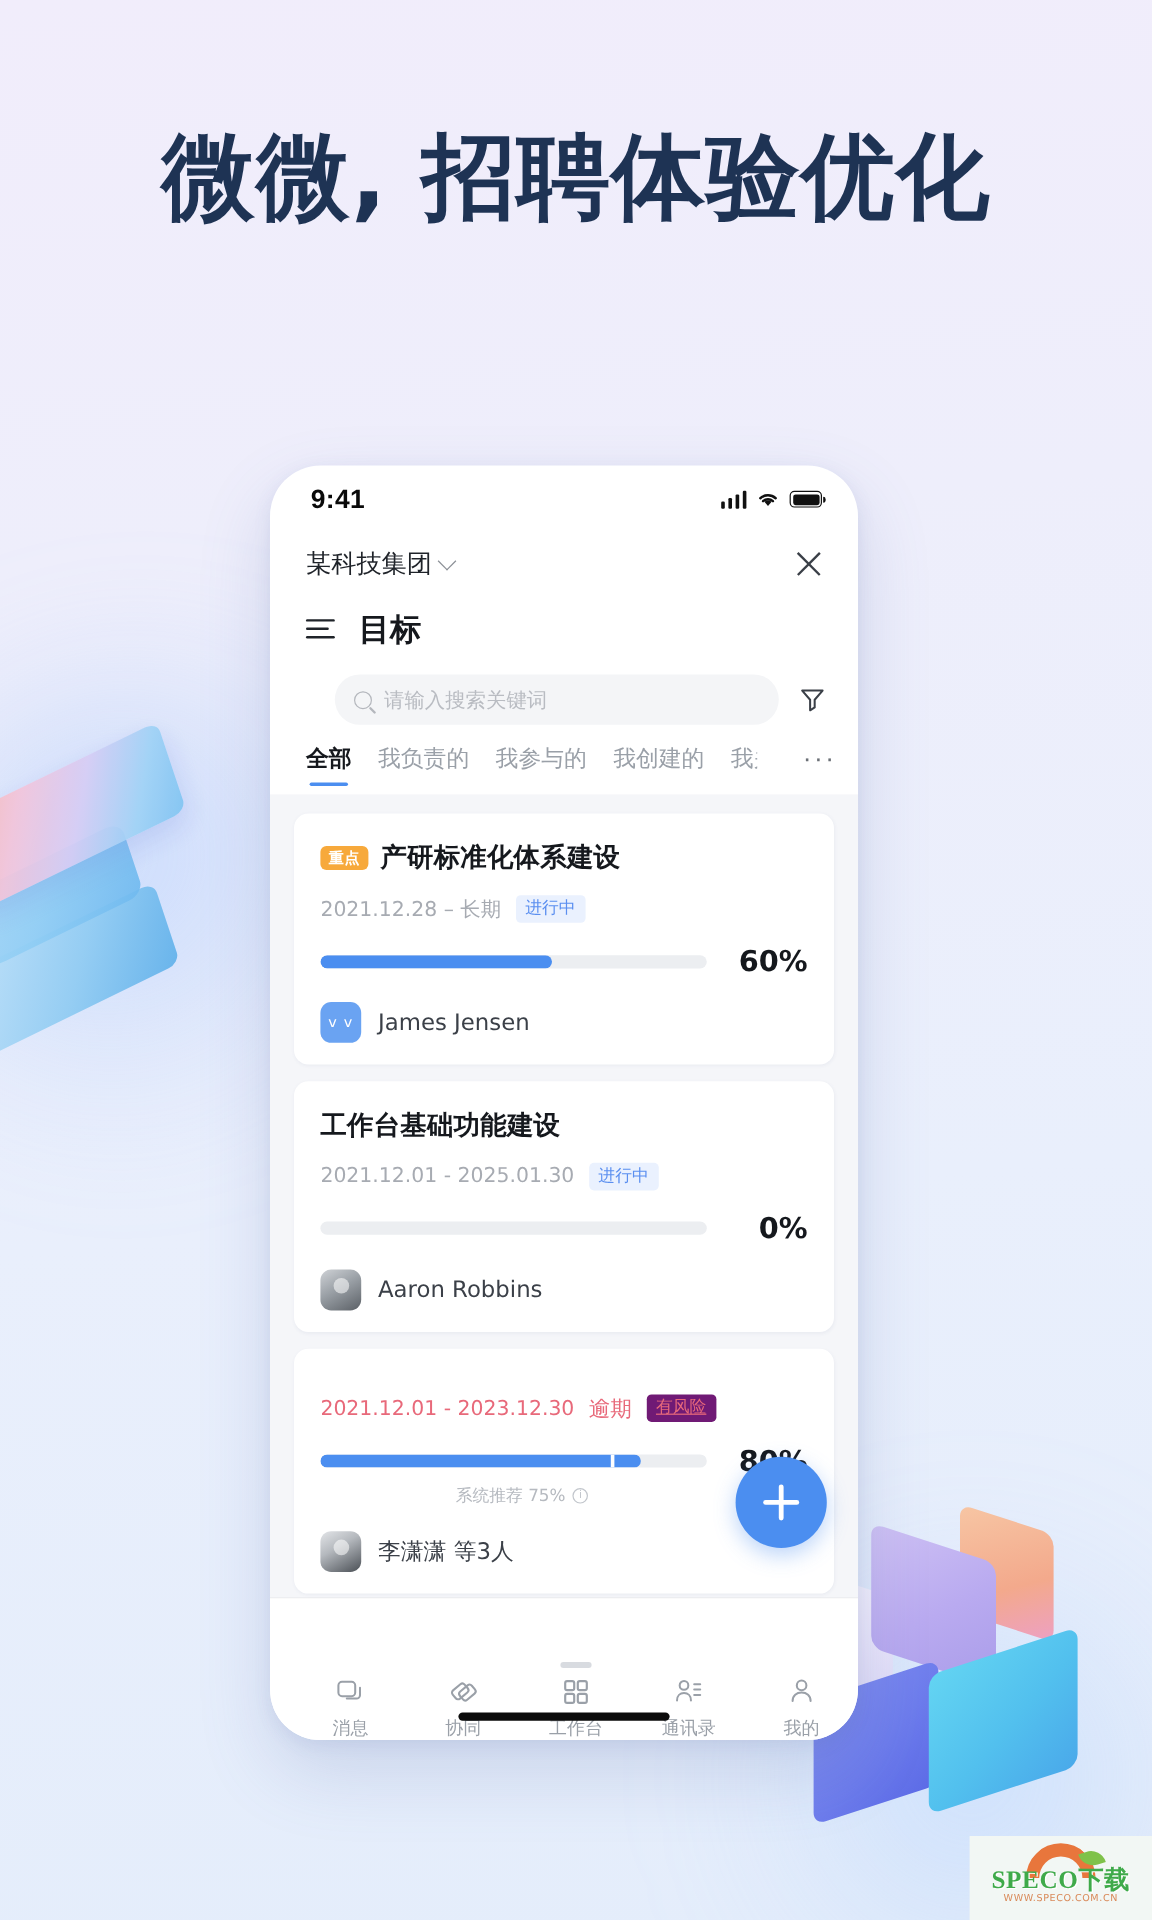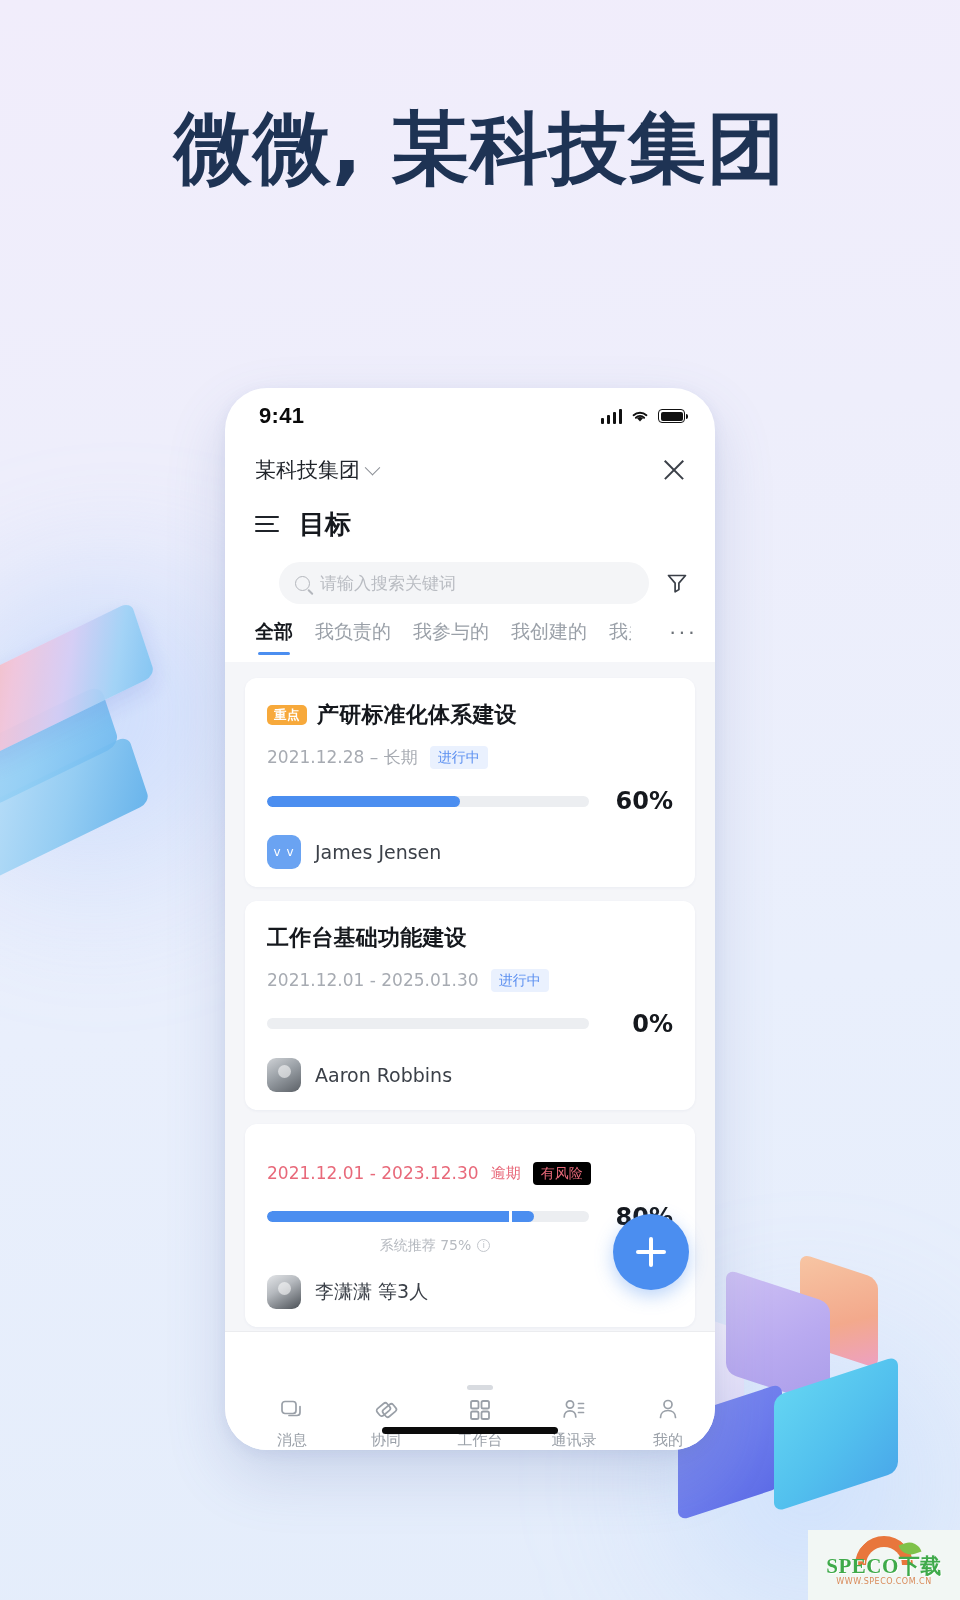--- a/index.html
+++ b/index.html
@@ -215,22 +215,22 @@
   }
   .card-meta {
     margin-top: 16px; display: flex; align-items: center; gap: 12px;
     font-family: "DejaVu Sans", sans-serif; font-size: 17px; color: #a7abb2;
   }
   .card-meta.overdue { color: #e8697a; }
   .chip {
     font-size: 14px; padding: 3px 8px; border-radius: 4px; line-height: 1.2;
     background: #eaf1fe; color: #5b8ff0;
   }
-  .chip.risk { background: #000000; color: #e8697a; }
-  .overdue-tag { color: #e8697a; font-size: 15px; }
+  .chip.risk { background: #701a75; color: #e8697a; text-decoration: underline; }
+  .overdue-tag { color: #e8697a; font-size: 18px; }
 
   .prog-row { margin-top: 18px; display: flex; align-items: center; gap: 24px; }
   .track { flex: 1; height: 11px; background: #eceef1; border-radius: 6px; position: relative; overflow: hidden; }
   .fill { height: 100%; background: #4b8ef0; border-radius: 6px; }
   .marker {
     position: absolute; top: 0; width: 3px; height: 100%; background: #ffffff;
   }
   .pct {
     font-family: "DejaVu Sans", sans-serif; font-size: 24px; font-weight: 700; color: #15181d;
     min-width: 60px; text-align: right;
@@ -340,21 +340,21 @@
 
 <div class="deco cube-group">
   <div class="cube-face cube-orange"></div>
   <div class="cube-face cube-white"></div>
   <div class="cube-face cube-purple"></div>
   <div class="cube-face cube-blue"></div>
   <div class="cube-face cube-cyan"></div>
 </div>
 
 <div class="headline-wrap">
-  <div class="headline">微微, 某科技集团</div>
+  <div class="headline">微微, 招聘体验优化</div>
 </div>
 
 <div class="phone">
 
   <div class="statusbar">
     <div class="status-time">9:41</div>
     <div class="status-icons">
       <span class="sig">
           <i></i>
           <i></i>

